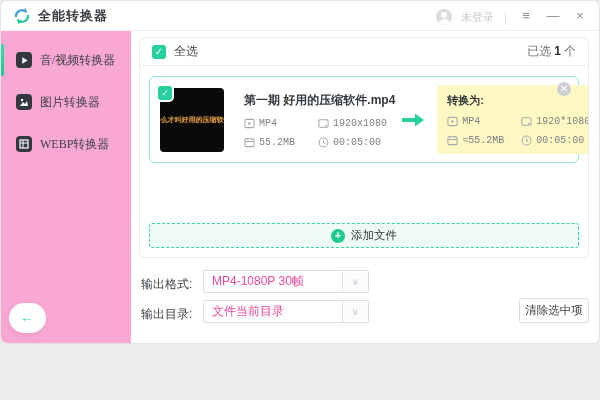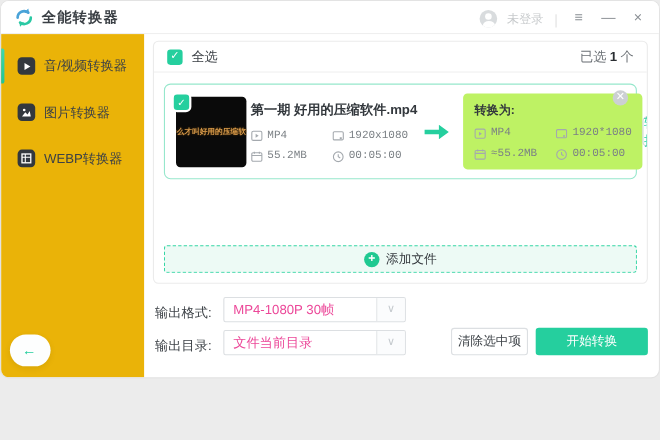--- a/index.html
+++ b/index.html
@@ -41,22 +41,22 @@
   .tb-btn {
     width:18px; height:18px; display:flex; align-items:center; justify-content:center;
     font-size:13px; color:#8a8f94; cursor:default; line-height:1;
   }
 
   
   .app-body { flex:1; display:flex; min-height:0; }
 
   
   .sidebar {
-    flex:0 0 130px; background:#eab308;
-    position:relative; padding-top:8px;
+    flex:0 0 130px; background:#f9a8d4;
+    position:relative; padding-top:8px;font-family:Liberation Serif, serif;
   }
   .side-item {
     height:42px; display:flex; align-items:center;
     padding-left:15px; position:relative; font-size:12px; color:#3c4146;
   }
   .side-item .accent {
     display:none; position:absolute; left:0; top:5px; bottom:5px; width:3px;
     background:linear-gradient(#3fd8b0,#1fc496); border-radius:0 2px 2px 0;
   }
   .side-item.active .accent { display:block; }
@@ -109,30 +109,30 @@
   .thumb-text {
     color:#d89a4b; font-size:7px; font-weight:bold; text-align:center;
     text-shadow:0 0 2px #5e3c0a; white-space:nowrap;
   }
   .thumb-check {
     position:absolute; top:-2px; left:-2px;
     width:14px; height:14px; border-radius:3px; background:#25cf9e;
     color:#fff; font-size:9px; line-height:14px; text-align:center; font-weight:bold;
     box-shadow:0 0 0 2px #fff;
   }
-  .file-info { margin-left:4px; flex:0 0 150px; }
+  .file-info { margin-left:20px; flex:0 0 150px; }
   .file-name { font-size:12px; font-weight:bold; color:#33383d; margin-bottom:9px; white-space:nowrap; }
   .meta-grid {
     display:grid; grid-template-columns:66px auto; grid-row-gap:8px; grid-column-gap:8px;
   }
   .meta-cell { display:flex; align-items:center; gap:4px; font-size:10px; color:#7b8085; white-space:nowrap;font-family:Liberation Mono, monospace; }
   .meta-cell svg { flex:0 0 auto; color:#a4a9ae; }
   .flow-arrow { margin:0 12px 0 6px; flex:0 0 auto; }
   .target-box {
-    background:#bef264; border-radius:4px; padding:8px 10px; flex:0 0 152px;
+    background:#fef9c3; border-radius:4px; padding:8px 10px; flex:0 0 152px;
   }
   .target-label { font-size:11px; font-weight:bold; color:#33383d; margin-bottom:8px; }
   .convert-btn {
     margin-left:auto; margin-right:6px;
     width:62px; height:27px; background:#fff;
     border:1px solid #cfd6d4; border-radius:4px;
     color:#25cf9e; font-size:12px;
     display:flex; align-items:center; justify-content:center;
   }
   .card-close {
@@ -355,18 +355,17 @@
           <div class="out-row">
             <span class="out-label">输出目录:</span>
             <div class="select-box">
               <span class="select-value">文件当前目录</span>
               <span class="select-caret">∨</span>
             </div>
           </div>
         </div>
         <div class="footer-btns">
           <div class="btn-clear">清除选中项</div>
-          <div class="btn-start">开始转换</div>
         </div>
       </div>
     </div>
   </div>
 </div>
 
 </body></html>

